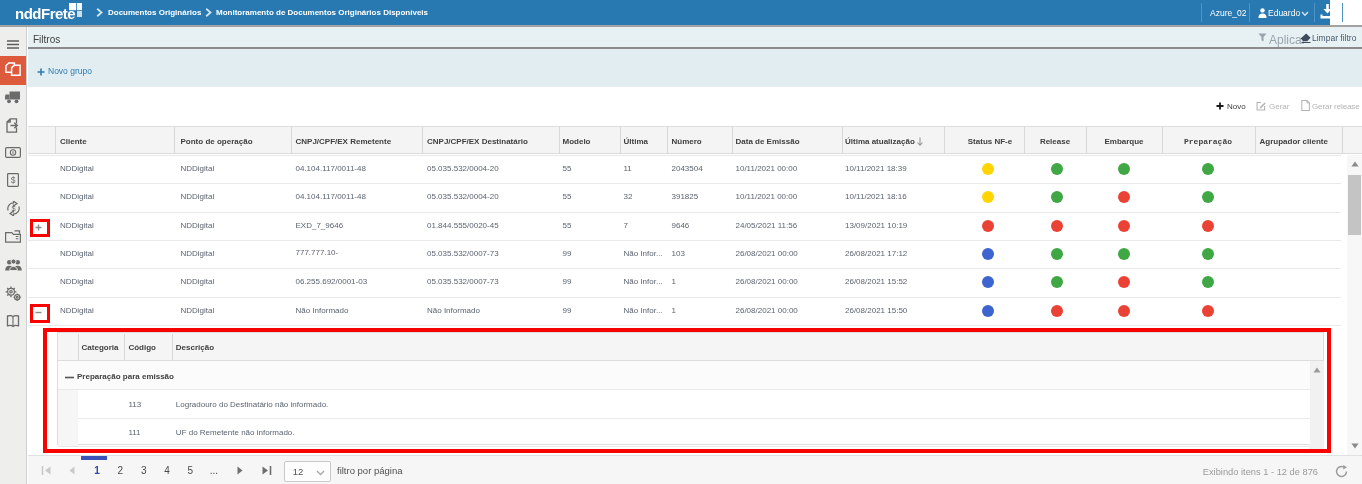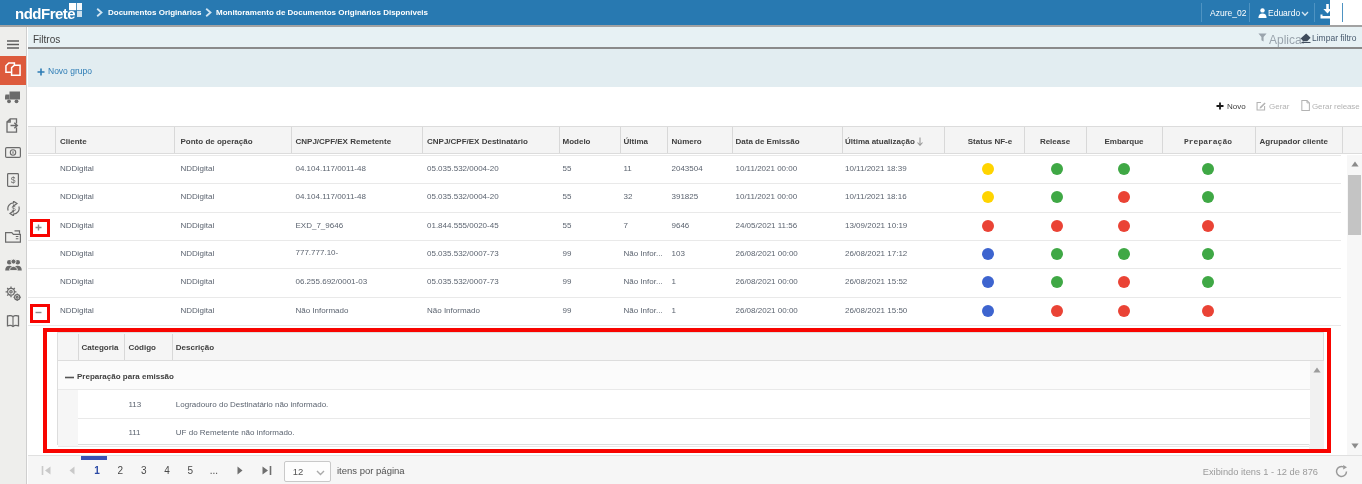--- a/index.html
+++ b/index.html
@@ -383,19 +383,19 @@
   <svg class="abs" style="left:233px;top:10px;" width="11" height="9" viewBox="0 0 11 9">
       <path d="M1.5 0.5 L7 4.5 L1.5 8.5 Z" fill="#6f6f6f"></path>
       <path d="M9.5 0 V9" stroke="#6f6f6f" stroke-width="1.6"></path>
     </svg>
   <div class="abs" style="left:255.7px;top:4.5px;width:47px;height:21px;background:#fdfdfd;border:1px solid #c9c9c9;border-radius:2px;box-sizing:border-box;">
     <div class="abs" style="left:8px;top:4px;font-size:9.5px;color:#555;">12</div>
     <svg class="abs" style="left:31px;top:8px;" width="9" height="6" viewBox="0 0 9 6">
         <path d="M1 1 L4.5 4.5 L8 1" stroke="#a9a9a9" stroke-width="1.4" fill="none"></path>
       </svg>
   </div>
-  <div class="abs" style="left:309px;top:9px;font-size:9.5px;color:#515151;">itens por página</div>
+  <div class="abs" style="left:309px;top:9px;font-size:9.5px;color:#515151;">filtro por página</div>
   <div class="abs" style="left:1148px;top:11px;width:142px;text-align:right;font-size:9.3px;color:#9a9a9a;">Exibindo itens 1 - 12 de 876</div>
   <svg class="abs" style="left:1306.5px;top:9px;" width="13" height="13" viewBox="0 0 13 13">
       <path d="M11.5 6.5 A5 5 0 1 1 8.5 1.9" fill="none" stroke="#9a9a9a" stroke-width="1.5"></path>
       <path d="M8.2 0 L12 2.2 L8.2 4.4 Z" fill="#9a9a9a"></path>
     </svg>
 </div>
 
 </body></html>

